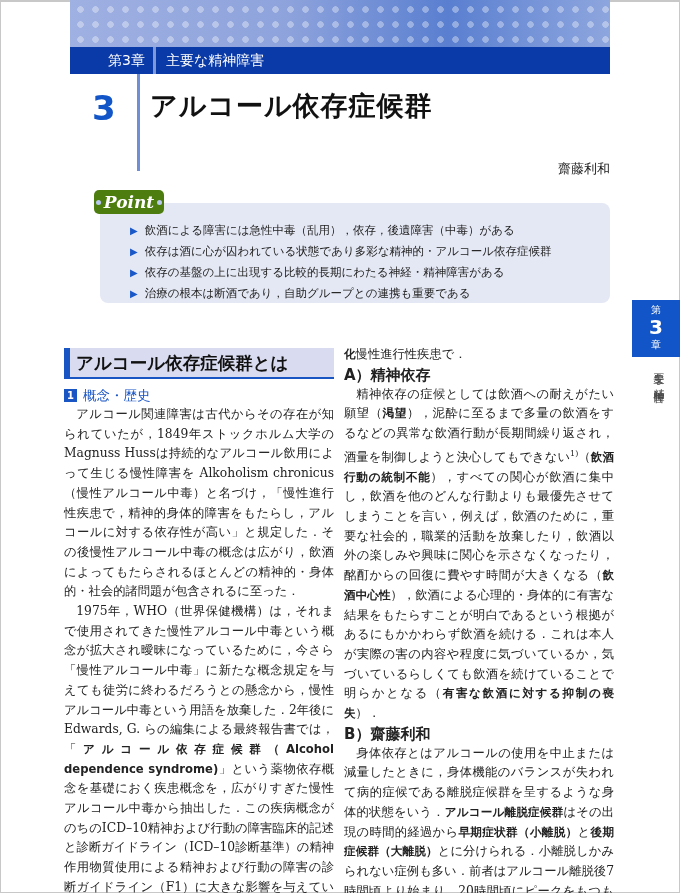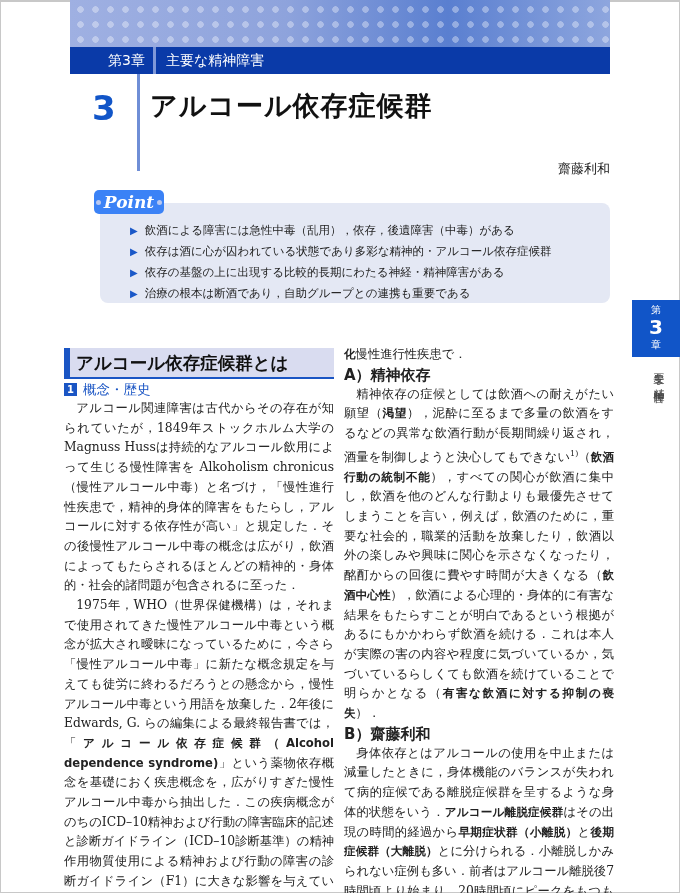--- a/index.html
+++ b/index.html
@@ -23,39 +23,39 @@
   .banner-bar .divider { width: 3px; height: 27px; background: #7f98d8; }
   .banner-bar .title { padding-left: 10px; }
 
   .vline { position: absolute; left: 137px; top: 74px; width: 3px; height: 97px; background: #6f8ed6; }
   .chapter-num { position: absolute; left: 92px; top: 88px; font-family: "DejaVu Sans", sans-serif; font-weight: bold; font-size: 34px; color: #1155c8; }
   .chapter-title { position: absolute; left: 150px; top: 88px; font-family: "DejaVu Sans", sans-serif; font-weight: bold; font-size: 27px; color: #111; letter-spacing: 1px; }
   .author { position: absolute; right: 70px; top: 160px; font-size: 13px; color: #222; }
 
   
   .point-box { position: absolute; left: 100px; top: 203px; width: 510px; height: 100px; background: #e4e8f4; border-radius: 8px; }
-  .point-badge { position: absolute; left: 94px; top: 190px; width: 70px; height: 24px; background: #3b82f6; border-radius: 5px; color: #fff;
+  .point-badge { position: absolute; left: 94px; top: 190px; width: 70px; height: 24px; background: #4d7c0f; border-radius: 5px; color: #fff;
     font-family: "DejaVu Serif", serif; font-style: italic; font-weight: bold; font-size: 17px; display: flex; align-items: center; justify-content: center; gap: 3px; }
   .point-badge .dot { width: 5px; height: 5px; border-radius: 50%; background: #b9c8f0; display: inline-block; }
   .point-list { position: absolute; left: 130px; top: 220px; list-style: none; font-family: "DejaVu Sans", sans-serif; font-size: 11.5px; color: #222; }
   .point-list li { height: 21px; display: flex; align-items: center; }
   .point-list .tri { color: #1a58c8; font-size: 10px; margin-right: 7px; }
 
   
   .side-tab { position: absolute; left: 632px; top: 300px; width: 48px; height: 57px; background: #1155c8; color: #fff; font-family: "DejaVu Sans", sans-serif; text-align: center; }
   .side-tab .s1 { font-size: 10px; padding-top: 3px; }
   .side-tab .s2 { font-size: 20px; font-weight: bold; line-height: 21px; }
   .side-tab .s3 { font-size: 10px; }
   .side-label { position: absolute; left: 650px; top: 364px; writing-mode: vertical-rl; font-family: "DejaVu Sans", sans-serif; font-size: 11px; color: #444; letter-spacing: 1px; }
 
   
   .col { position: absolute; top: 348px; width: 270px; font-size: 12.3px; line-height: 19.7px; color: #222; text-align: justify; }
   .col-left { left: 64px; }
   .col-right { left: 344px; top: 345px; }
-  .sec-heading { height: 31px; background: #d9dcf0; border-left: 6px solid #1a55c4; border-bottom: 2px solid #1a55c4; font-family: "DejaVu Sans", sans-serif; font-weight: bold; font-size: 17.5px; color: #111; padding-left: 6px; line-height: 30px; margin-bottom: 0; }
+  .sec-heading { height: 31px; background: #d9dcf0; border-left: 6px solid #1a55c4; border-bottom: 2px solid #1a55c4; font-family: "DejaVu Sans", sans-serif; font-weight: bold; font-size: 17.5px; color: #111; padding-left: 6px; line-height: 30px; margin-bottom: 6px; }
   .sub-heading { font-family: "DejaVu Sans", sans-serif; color: #1a55c4; font-size: 13.5px; line-height: 20px; display: flex; align-items: center; }
   .sub-heading .num { display: inline-block; width: 13px; height: 13px; background: #1a55c4; color: #fff; font-size: 10px; font-weight: bold; line-height: 13px; text-align: center; margin-right: 6px; }
   .para { text-indent: 1em; }
   .b { font-family: "DejaVu Sans", sans-serif; font-weight: bold; font-size: 11.6px; }
   .alpha-head { font-family: "DejaVu Sans", sans-serif; font-weight: bold; font-size: 15px; line-height: 20px; }
   sup { font-size: 8px; }
 </style>
 </head>
 <body>
 

